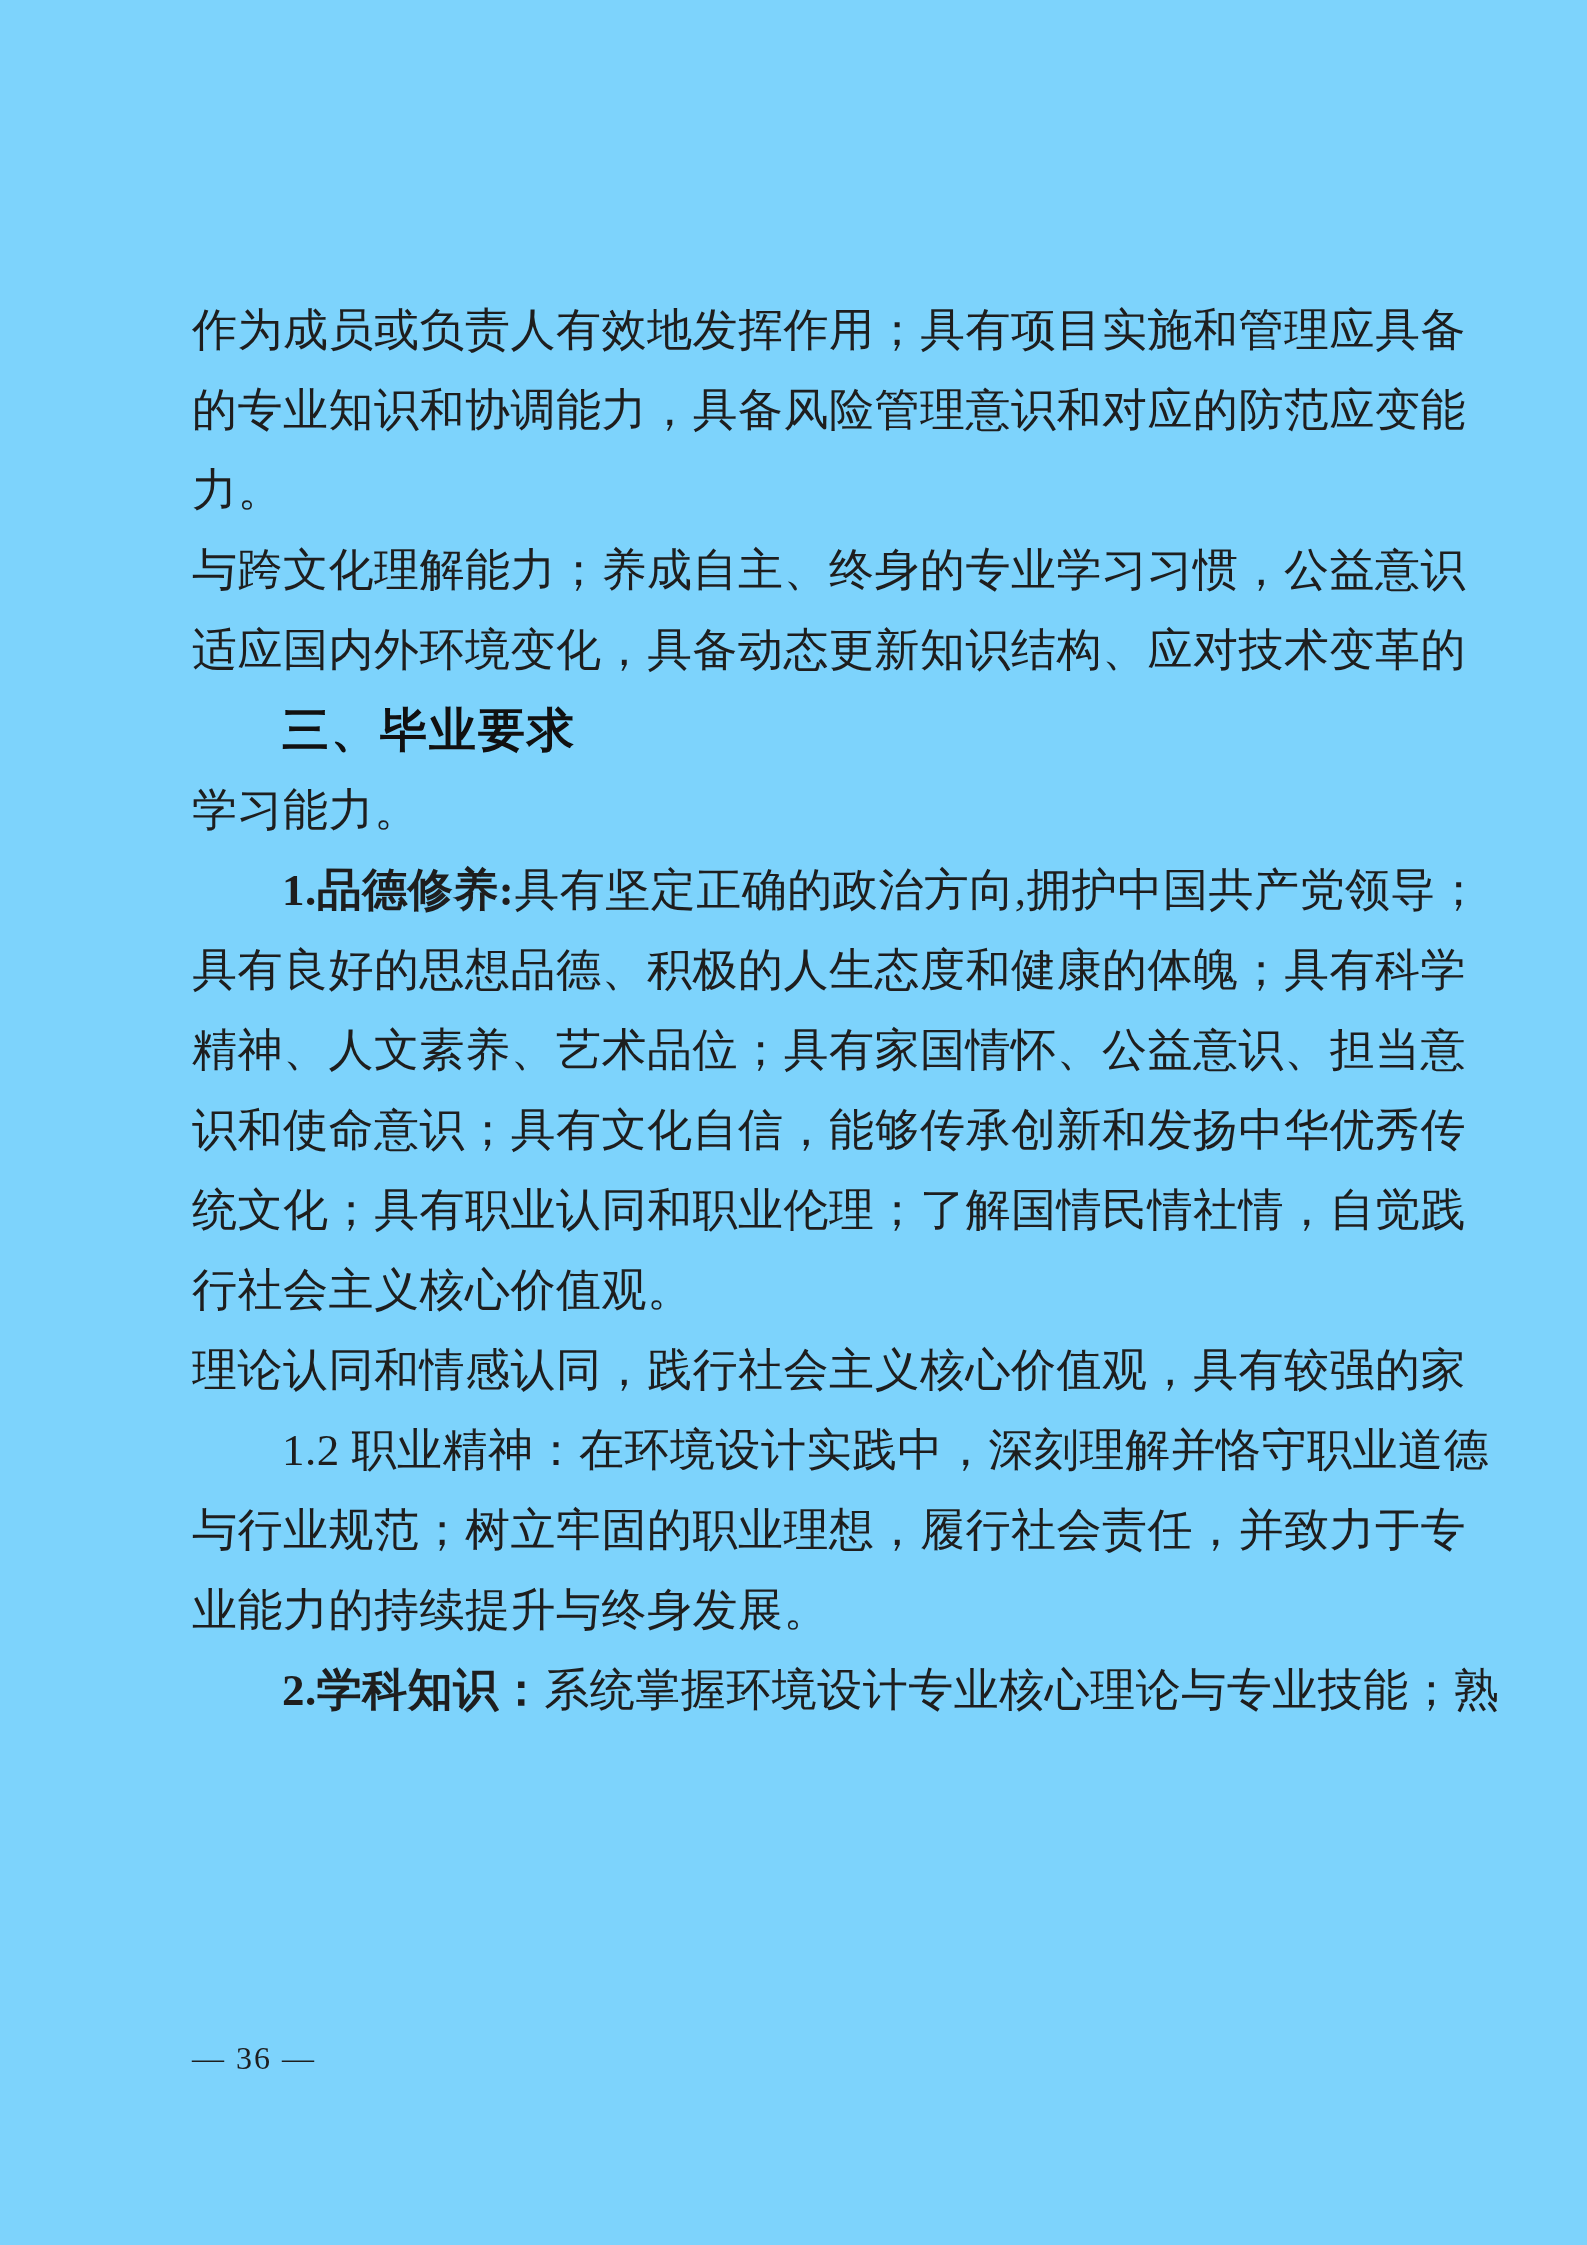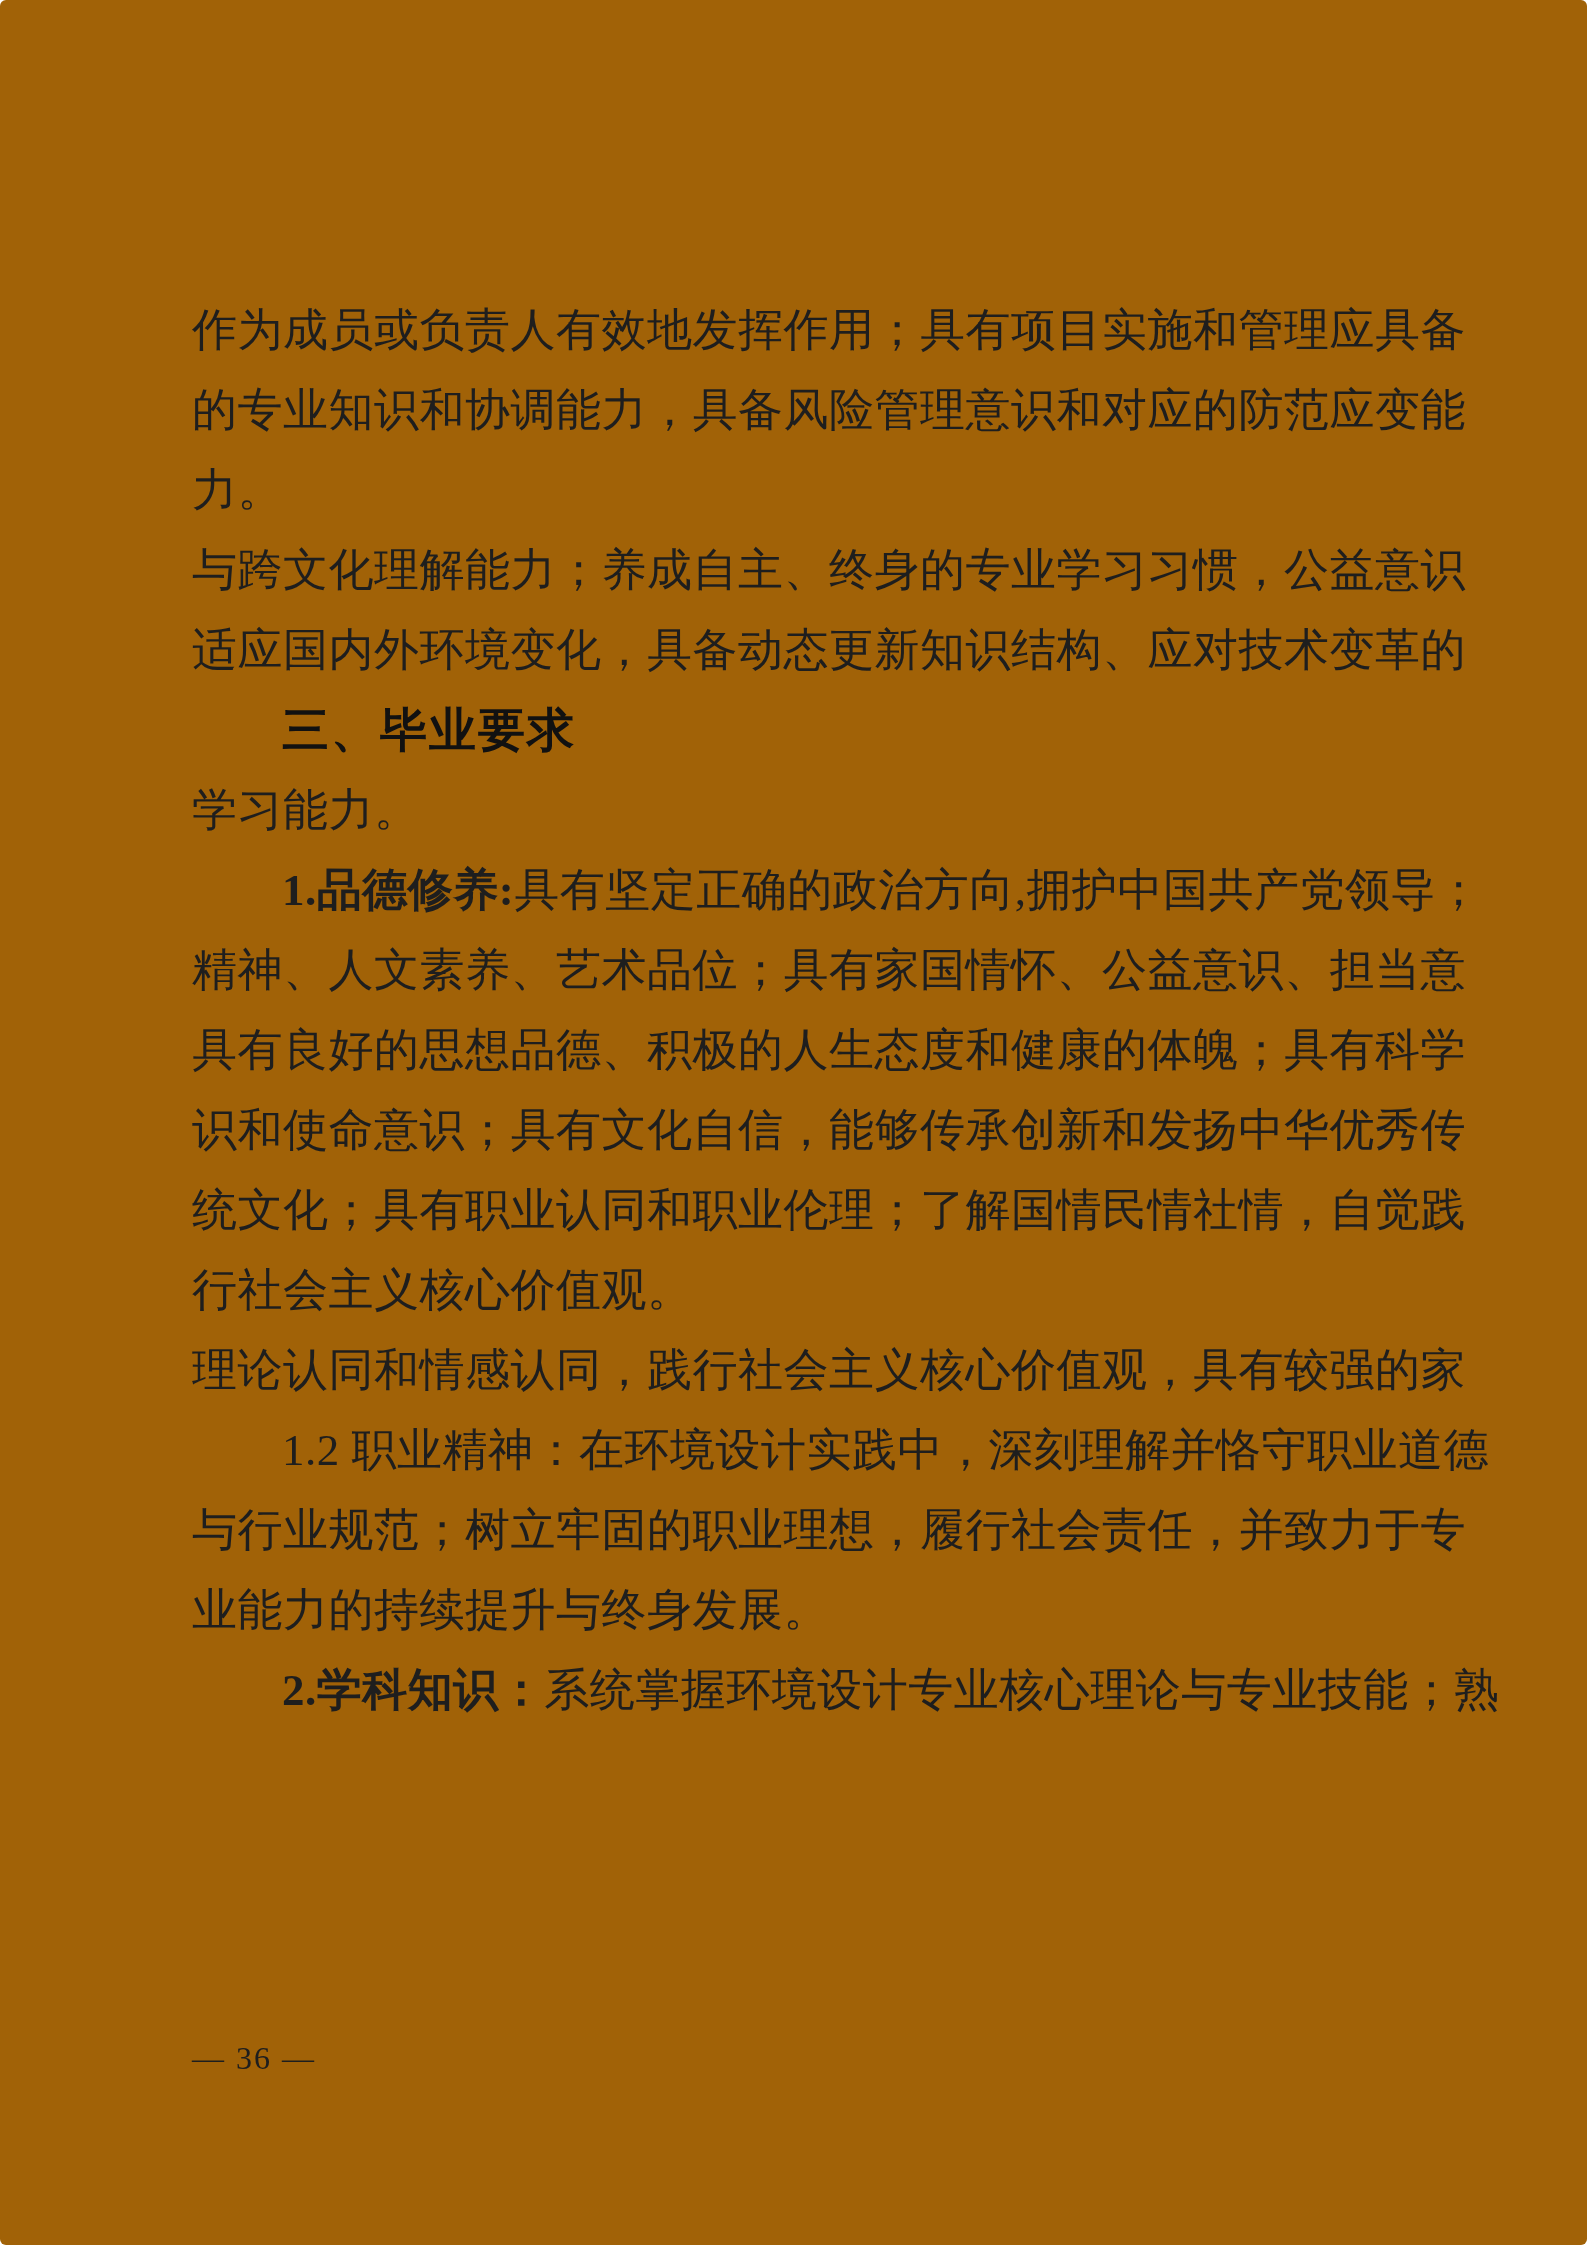--- a/index.html
+++ b/index.html
@@ -4,25 +4,24 @@
 <style>
   html, body {
     margin: 0;
     padding: 0;
     background: #ffffff;
   }
   .page {
     position: relative;
     width: 1587px;
     height: 2245px;
-    background: #a16207;
+    background: #7dd3fc;
     overflow: hidden;
     font-family: "Liberation Serif", "DejaVu Serif", serif;
     color: #1e1e1e;
-    border-radius: 6px;
   }
   .doc-body {
     position: absolute;
     left: 192px;
     top: 290px;
     width: 1268px;
   }
   .line {
     height: 80px;
     line-height: 80px;
@@ -68,22 +67,22 @@
 <div class="page">
   <div class="doc-body">
       <div class="line justify"><span>作为成员或负责人有效地发挥作用；具有项目实施和管理应具备</span></div>
       <div class="line justify"><span>的专业知识和协调能力，具备风险管理意识和对应的防范应变能</span></div>
       <div class="line"><span>力。</span></div>
       <div class="line justify"><span>与跨文化理解能力；养成自主、终身的专业学习习惯，公益意识</span></div>
       <div class="line justify"><span>适应国内外环境变化，具备动态更新知识结构、应对技术变革的</span></div>
       <div class="line heading indent"><span>三、毕业要求</span></div>
       <div class="line"><span>学习能力。</span></div>
       <div class="line indent justify"><span class="lead">1.品德修养:</span><span>具有坚定正确的政治方向,拥护中国共产党领导；</span></div>
+      <div class="line justify"><span>具有良好的思想品德、积极的人生态度和健康的体魄；具有科学</span></div>
       <div class="line justify"><span>精神、人文素养、艺术品位；具有家国情怀、公益意识、担当意</span></div>
-      <div class="line justify"><span>具有良好的思想品德、积极的人生态度和健康的体魄；具有科学</span></div>
       <div class="line justify"><span>识和使命意识；具有文化自信，能够传承创新和发扬中华优秀传</span></div>
       <div class="line justify"><span>统文化；具有职业认同和职业伦理；了解国情民情社情，自觉践</span></div>
       <div class="line"><span>行社会主义核心价值观。</span></div>
       <div class="line justify"><span>理论认同和情感认同，践行社会主义核心价值观，具有较强的家</span></div>
       <div class="line indent justify"><span>1.2 职业精神：在环境设计实践中，深刻理解并恪守职业道德</span></div>
       <div class="line justify"><span>与行业规范；树立牢固的职业理想，履行社会责任，并致力于专</span></div>
       <div class="line"><span>业能力的持续提升与终身发展。</span></div>
       <div class="line indent justify"><span class="lead">2.学科知识：</span><span>系统掌握环境设计专业核心理论与专业技能；熟</span></div>
     </div>
   <div class="page-footer">— 36 —</div>

